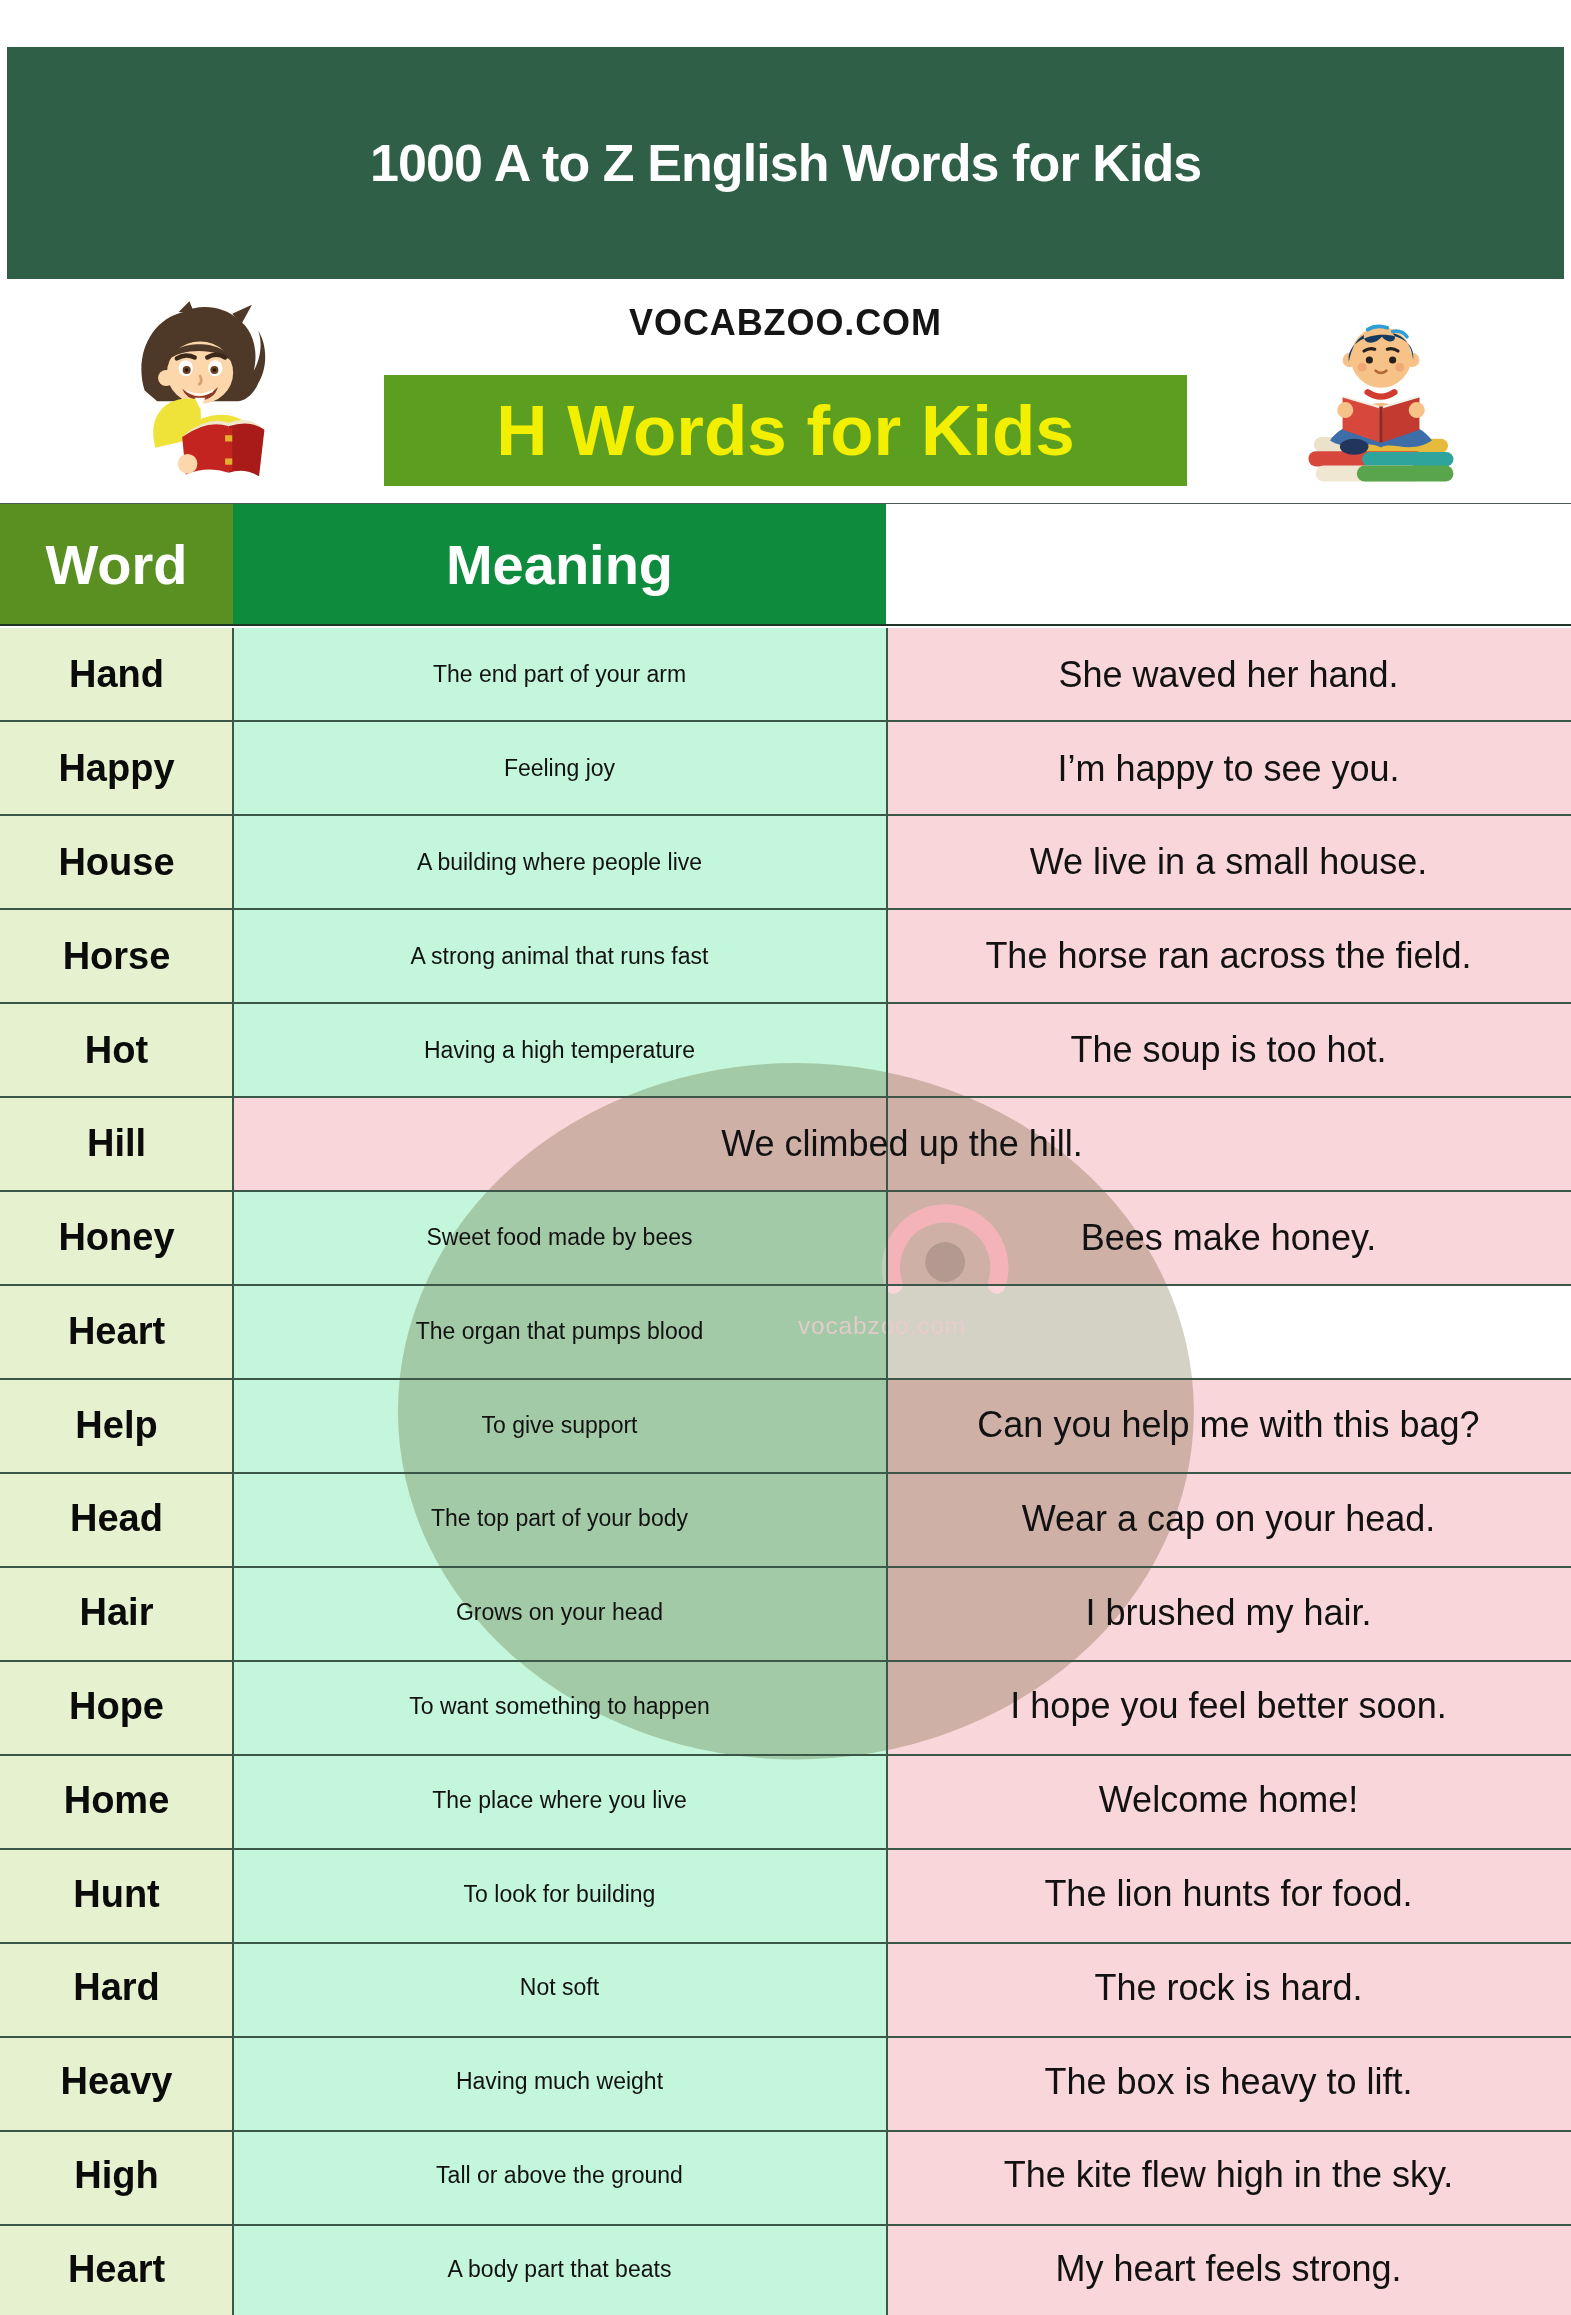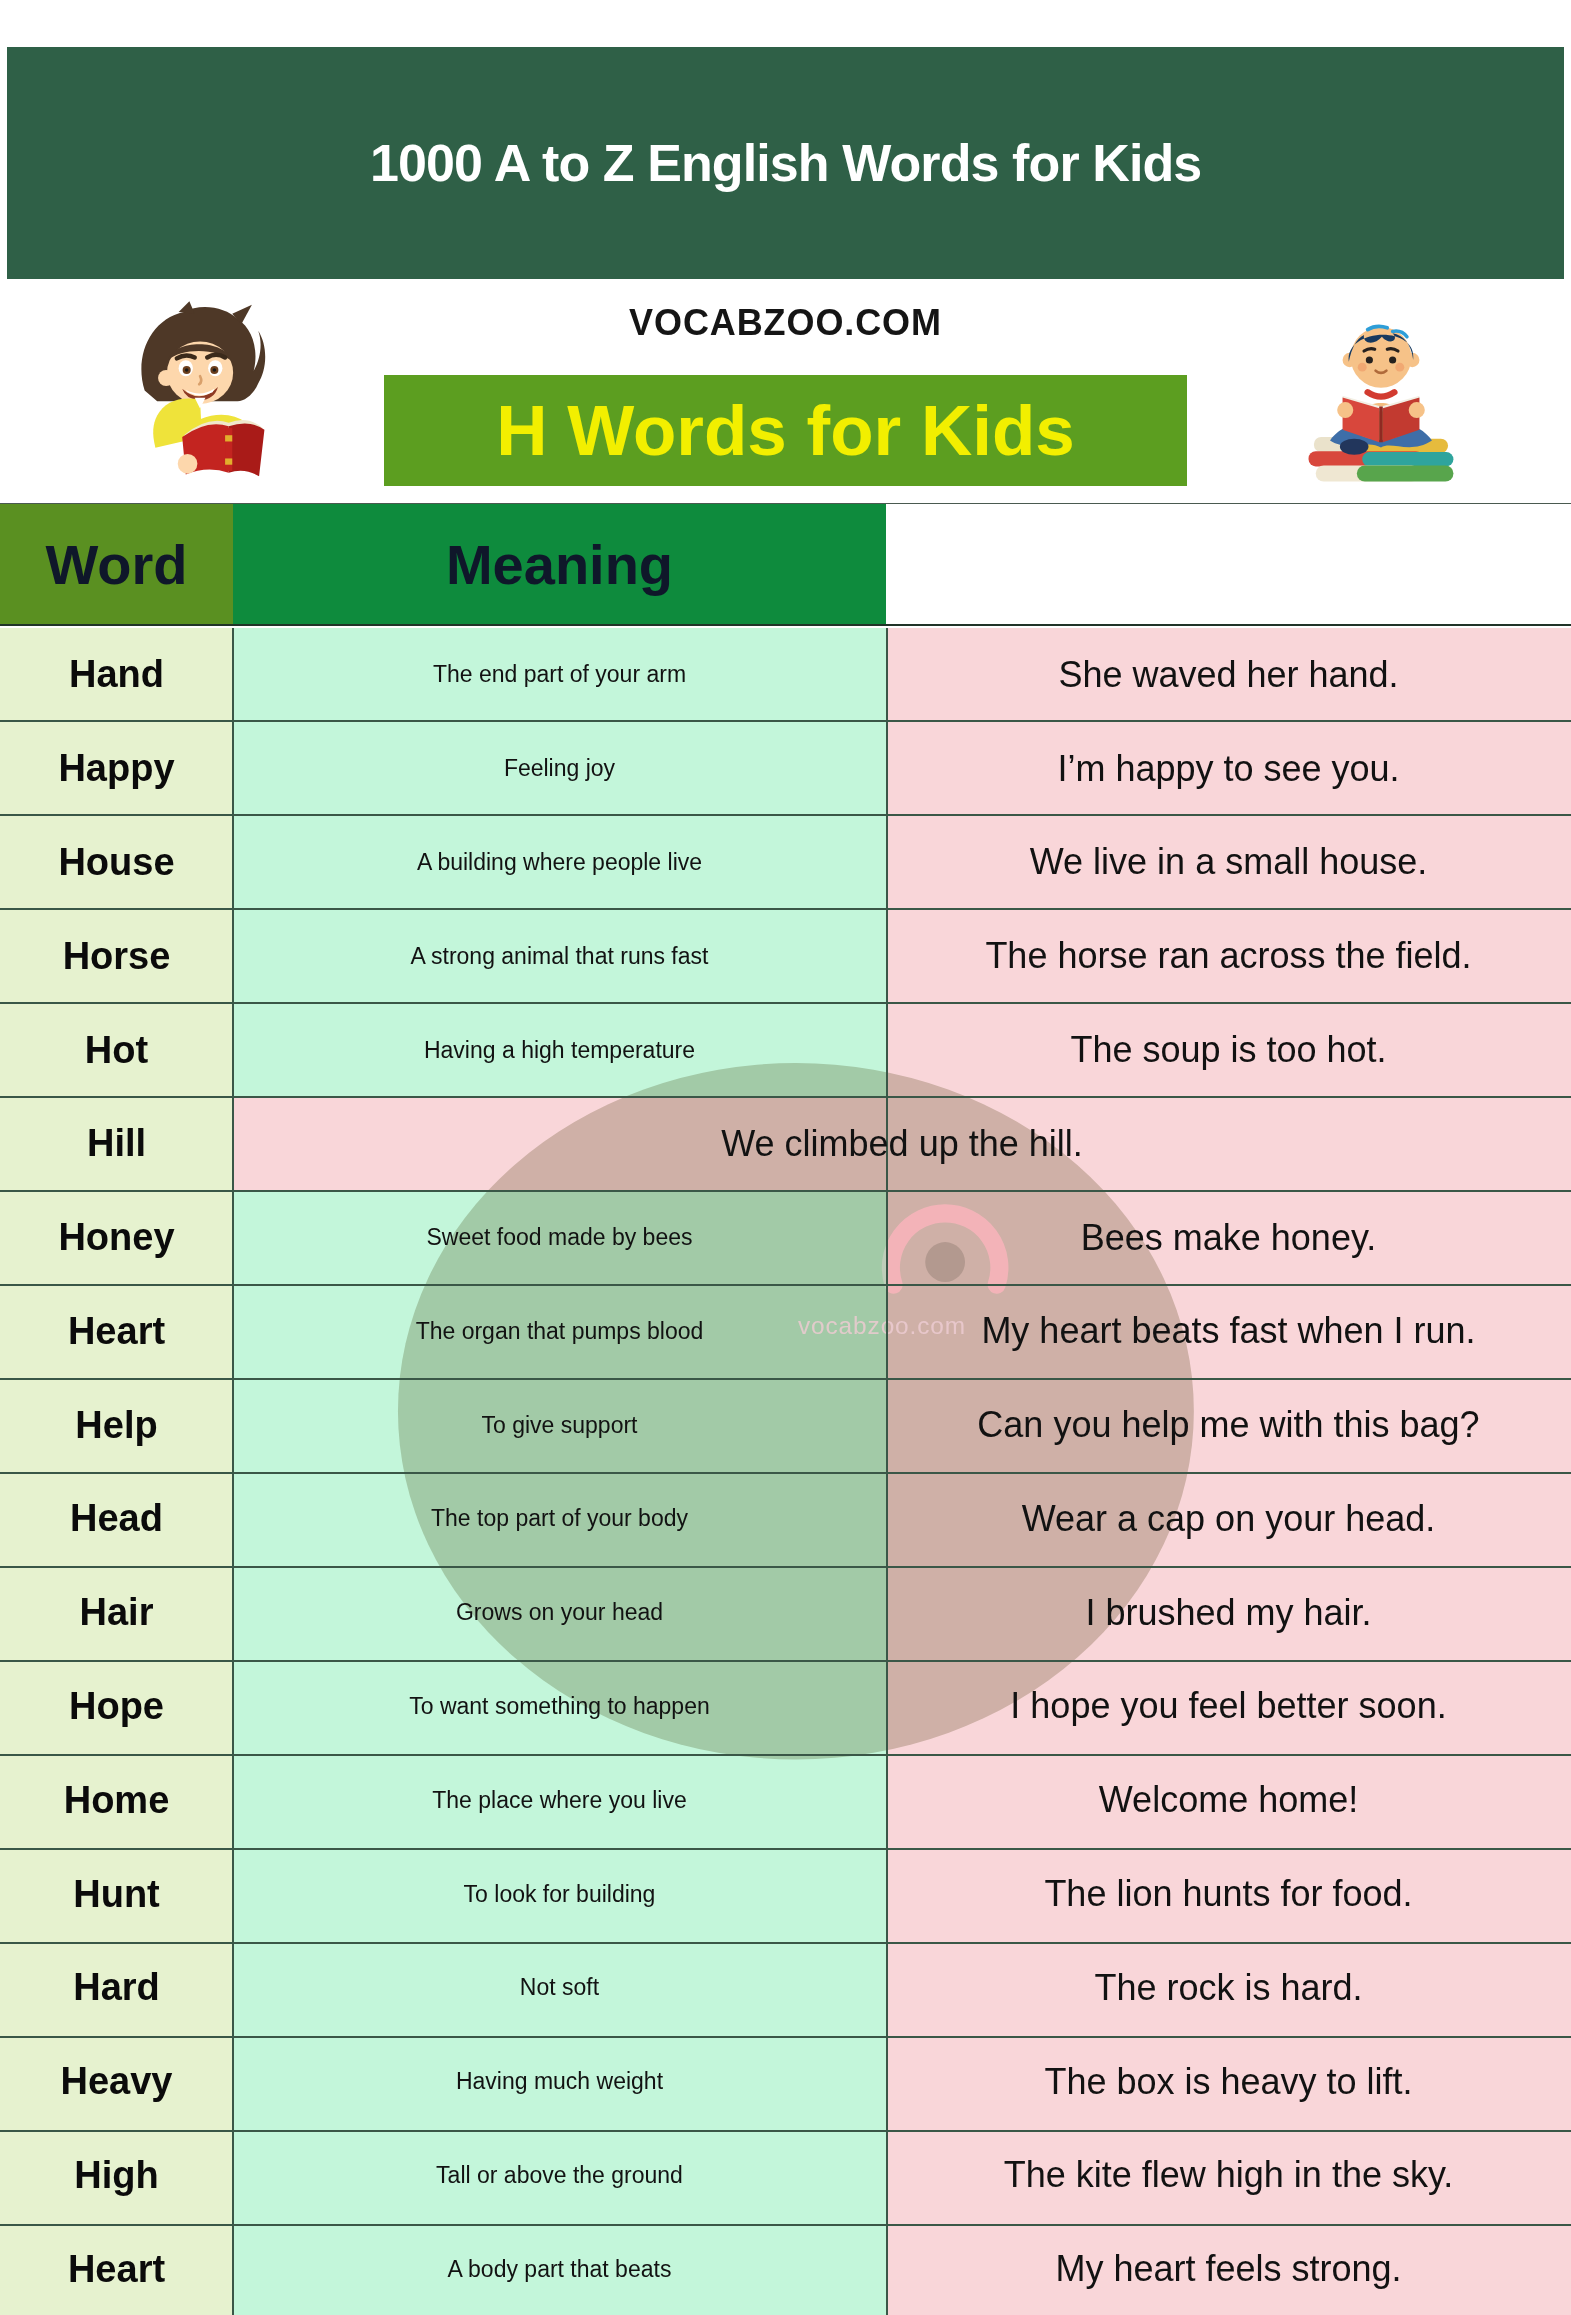--- a/index.html
+++ b/index.html
@@ -30,21 +30,21 @@
   }
   
   .kid-left{ position:absolute; left:125px; top:301px; width:143px; height:188px; }
   .kid-right{ position:absolute; left:1305px; top:306px; width:152px; height:184px; }
   
   .thead{
     position:absolute; left:0; top:503px; width:100%; height:120px;
     display:flex; border-top:1.8px solid #4A5A50; border-bottom:2.7px solid #203428;
   }
   .th{ display:flex; align-items:center; justify-content:center;
-       color:#0f172a; font-weight:bold; font-size:56px; }
+       color:#ffffff; font-weight:bold; font-size:56px; }
   .th1{ width:233px; background:#5A9021; }
   .th2{ width:653px; background:#0E8B3D; }
   .th3{ flex:1; background:#EE1111; }
   .tbody{
     position:absolute; left:0; top:628px; bottom:0; width:100%;
     display:flex; flex-direction:column;
   }
   .row{ flex:1; display:flex; }
   .cell{ display:flex; align-items:center; justify-content:center; overflow:hidden; }
   .c1{ width:233px; background:#E6F2CF; font-weight:bold; font-size:38px; color:#0b0b0b; }
@@ -250,23 +250,20 @@
         </div>
   </div>
 
   <div class="row">
     <div class="cell c1">
           <span class="txt">Heart</span>
         </div>
     <div class="cell c2">
           <span class="txt">The organ that pumps blood</span>
         </div>
-    <div class="cell c3">
-          <span class="txt">My heart beats fast when I run.</span>
-        </div>
   </div>
 
   <div class="row">
     <div class="cell c1">
           <span class="txt">Help</span>
         </div>
     <div class="cell c2">
           <span class="txt">To give support</span>
         </div>
     <div class="cell c3">

